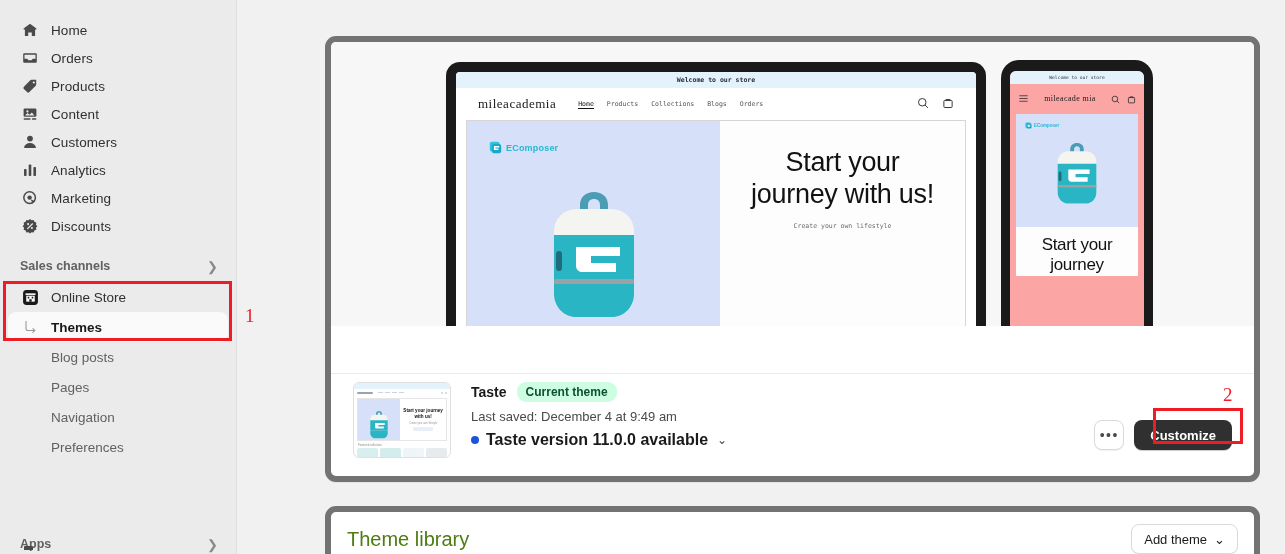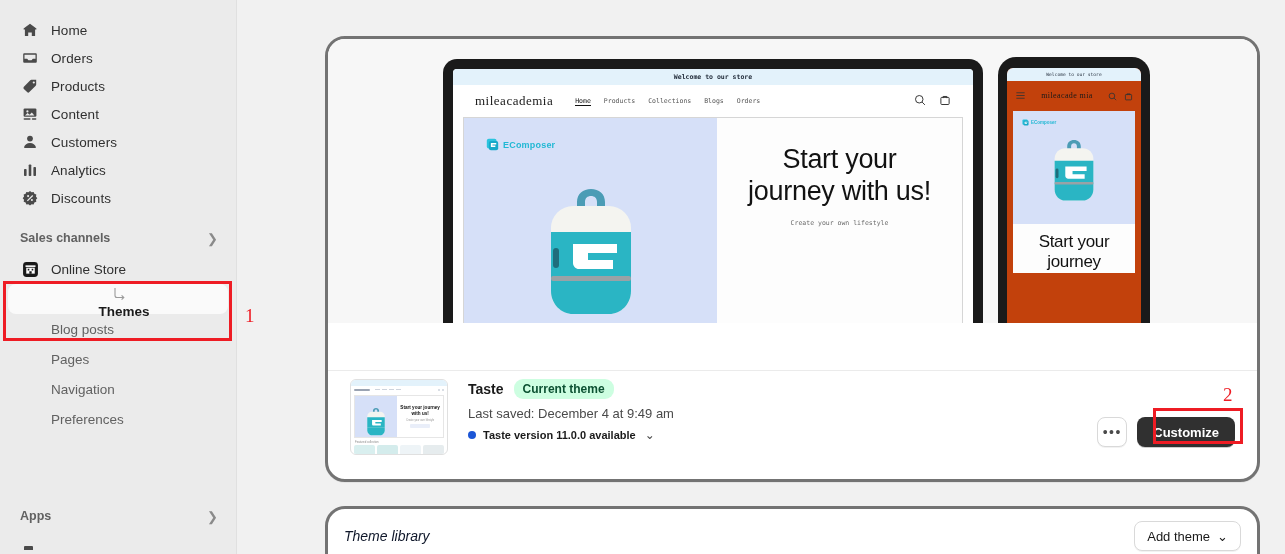--- a/index.html
+++ b/index.html
@@ -47,21 +47,21 @@
   }
   .section-head .t { font-size:12.5px; font-weight:bold; color:#616161; }
   .chev-r { color:#8a8a8a; font-size:13px; line-height:1; }
 
   .chan-item {
     display:flex; align-items:center;
     height:30px; margin:0 8px;
     padding-left:12px; border-radius:8px;
     cursor:pointer;
   }
-  .chan-item.sel { background:#fafafa;flex-direction:column; }
+  .chan-item.sel { background:#fafafa; }
   .chan-item .ico { width:20px;height:20px;margin-right:11px;flex:0 0 20px;display:flex;align-items:center;justify-content:center;}
   .chan-label { font-size:13.5px; color:#303030;text-align:right; }
   .chan-label.dim { color:#616161; }
   .chan-label.bold { font-weight:bold; color:#1a1a1a; }
 
   .sub-arrow {
     width:20px; height:20px; margin-right:11px; flex:0 0 20px;
     display:flex; align-items:center; justify-content:center;
   }
 
@@ -91,22 +91,22 @@
 
   
   #main {
     position:absolute; left:237px; top:0; right:0; bottom:0;
     background:#f1f1f1;
   }
 
   .card {
     position:absolute;
     background:#ffffff;
-    border:3px solid #737373;
-    border-radius:20px;
+    border:6px solid #737373;
+    border-radius:11px;
     box-shadow:0 1px 0 rgba(0,0,0,.05);
   }
   #theme-card { left:88px; top:36px; width:935px; height:446px; overflow:hidden; }
   #library-card { left:88px; top:506px; width:935px; height:120px; overflow:hidden; }
 
   
   #preview-strip {
     position:absolute; left:0; top:0; width:100%; height:284px;
     background:#f7f7f7; overflow:hidden;
   }
@@ -159,21 +159,21 @@
   }
   .hero-sub { margin-top:12px; font-size:6.5px; color:#6b6b6b; font-family:"DejaVu Sans Mono", monospace;}
 
   
   #mob {
     position:absolute; left:670px; top:18px;
     width:152px; height:302px;
     background:#1a1a1a; border-radius:18px 18px 0 0;
     padding:11px 9px 0 9px;
   }
-  #mob-screen { width:100%; height:100%; background:#c2410c; border-radius:6px 6px 0 0; overflow:hidden; }
+  #mob-screen { width:100%; height:100%; background:#fca5a5; border-radius:6px 6px 0 0; overflow:hidden; }
   .m-ann { height:13px; background:#e3f2fb; display:flex;align-items:center;justify-content:center;
            font-size:4.6px;color:#1f2937;font-family:"DejaVu Sans Mono", monospace;}
   .m-hdr { height:30px; display:flex; align-items:center; padding:0 8px; }
   .m-brand { flex:1; text-align:center; font-size:8px; color:#1a1a1a; line-height:1.15;
              font-family:"Liberation Serif", serif; letter-spacing:.4px;}
   .m-hero { height:113px; background:#d6e0f8; margin:0 6px; position:relative; overflow:hidden; }
   .m-ecomp { position:absolute; left:9px; top:8px; display:flex; align-items:center; gap:2px; }
   .m-ecomp .lbl { font-size:4.5px; color:#22b8d4; font-weight:bold; }
   .m-bag { position:absolute; left:50%; top:22px; transform:translateX(-50%); }
   .m-txt { margin:0 6px; background:#fdfdfd; padding-top:8px; text-align:center; }
@@ -213,21 +213,21 @@
   #theme-meta { margin-left:20px; }
   .tm-line1 { display:flex; align-items:center; gap:10px; }
   .tm-name { font-size:14px; font-weight:bold; color:#1a1a1a; }
   .badge {
     background:#cdfee1; color:#0c5132; font-size:12px; font-weight:bold;
     padding:2px 9px; border-radius:9px; line-height:16px;
   }
   .tm-saved { margin-top:7px; font-size:13px; color:#4a4a4a; }
   .tm-ver { margin-top:7px; display:flex; align-items:center; gap:7px; cursor:pointer; }
   .dot { width:8px; height:8px; border-radius:50%; background:#1c56d6; display:block; }
-  .tm-ver-txt { font-size:11px; font-weight:bold; color:#1a1a1a; }
+  .tm-ver-txt { font-size:16px; font-weight:bold; color:#1a1a1a; }
   .chev-d { font-size:12px; color:#4a4a4a; margin-left:2px; }
 
   #row-actions { margin-left:auto; display:flex; align-items:center; gap:10px; }
   .btn-more {
     width:30px; height:30px; border:1px solid #d9d9d9; border-radius:8px;
     background:#fff; display:flex; align-items:center; justify-content:center;
     cursor:pointer; color:#4a4a4a; font-size:14px; letter-spacing:1.4px;
     box-shadow:0 1px 0 rgba(0,0,0,.05);
   }
   .btn-dark {
@@ -235,21 +235,21 @@
     height:30px; padding:0 16px; font-size:13px; font-weight:bold;
     cursor:pointer; font-family:"Liberation Sans", sans-serif;
     box-shadow:0 1px 0 rgba(0,0,0,.2);
   }
 
   
   #lib-head {
     position:absolute; left:0; top:0; width:100%; height:54px;
     display:flex; align-items:center; padding:0 16px;
   }
-  #lib-title { font-size:14px; color:#0f172a;font-style:italic; }
+  #lib-title { font-size:20px; color:#4d7c0f; }
   .btn-light {
     margin-left:auto; background:#fff; border:1px solid #d9d9d9; border-radius:8px;
     height:30px; padding:12px 12px; font-size:13px; color:#1a1a1a; cursor:pointer;
     display:flex; align-items:center; gap:7px;
     font-family:"Liberation Sans", sans-serif;
     box-shadow:0 1px 0 rgba(0,0,0,.05);
   }
   .bottom-icon { position:absolute; left:24px; top:546px; width:9px; height:4px; background:#4a4a4a; border-radius:1px 1px 0 0;}
 </style>
 </head>
@@ -312,20 +312,30 @@
       <span class="ico">
         <svg width="16" height="16" viewBox="0 0 16 16">
             <rect x="2" y="7" width="2.6" height="7" rx=".8" fill="#4a4a4a"></rect>
             <rect x="6.7" y="2.4" width="2.6" height="11.6" rx=".8" fill="#4a4a4a"></rect>
             <rect x="11.4" y="5" width="2.6" height="9" rx=".8" fill="#4a4a4a"></rect>
           </svg>
       </span>
       <span class="nav-label">Analytics</span>
     </div>
 
+    <div class="nav-item">
+      <span class="ico">
+        <svg width="16" height="16" viewBox="0 0 16 16">
+            <circle cx="7.6" cy="7.6" r="5.8" fill="none" stroke="#4a4a4a" stroke-width="1.5"></circle>
+            <circle cx="7.6" cy="7.6" r="2.2" fill="#4a4a4a"></circle>
+            <path d="M8.6 9.2l5 2.2-2.1.6-.6 2.1z" fill="#4a4a4a"></path>
+          </svg>
+      </span>
+      <span class="nav-label">Marketing</span>
+    </div>
 
     <div class="nav-item">
       <span class="ico">
         <svg width="16" height="16" viewBox="0 0 16 16">
             <path d="M8 .9l1.6 1.35 2.05-.37.72 1.96 1.96.72-.37 2.05L15.3 8.2l-1.34 1.6.37 2.04-1.96.72-.72 1.96-2.05-.37L8 15.5l-1.6-1.35-2.05.37-.72-1.96-1.96-.72.37-2.04L.7 8.2l1.34-1.59-.37-2.05 1.96-.72.72-1.96 2.05.37z" fill="#4a4a4a"></path>
             <circle cx="6.1" cy="6.1" r="1.05" fill="#ebebeb"></circle>
             <circle cx="9.9" cy="10" r="1.05" fill="#ebebeb"></circle>
             <path d="M10.3 5.1l.9.9-5.4 5.3-.9-.9z" fill="#ebebeb"></path>
           </svg>
       </span>

